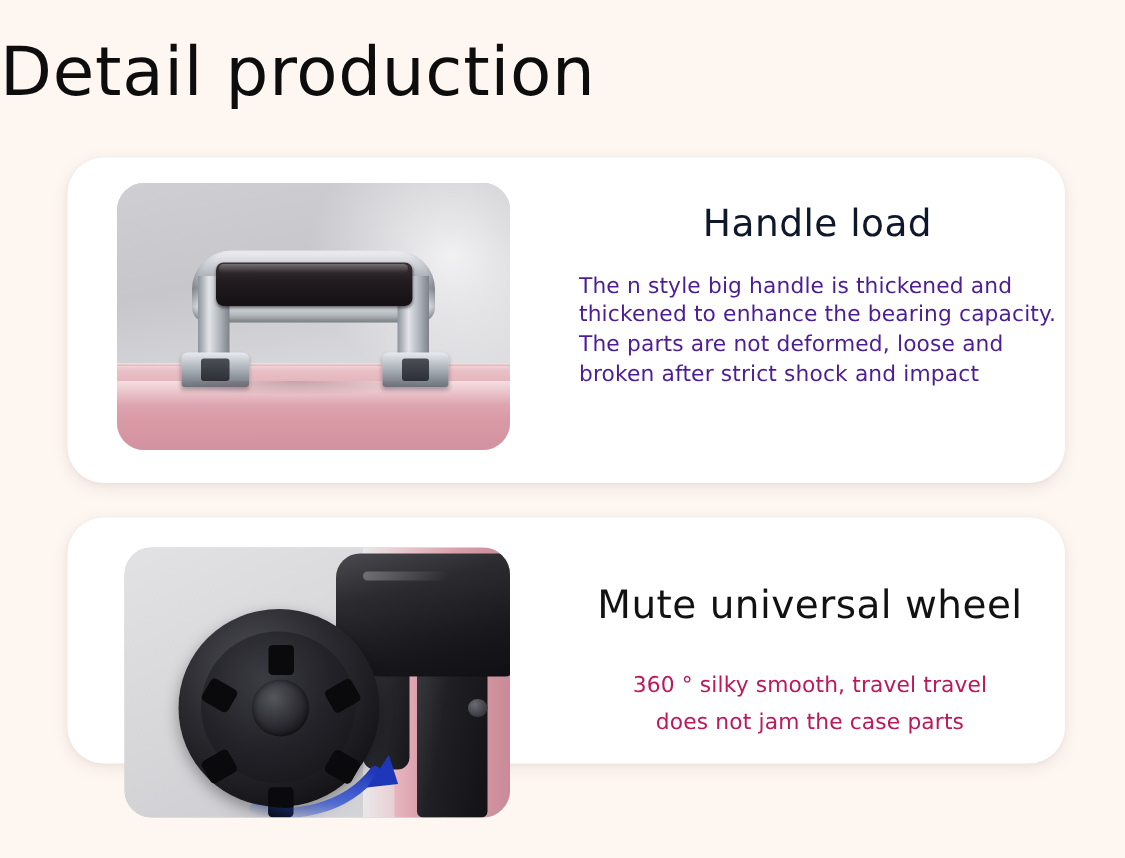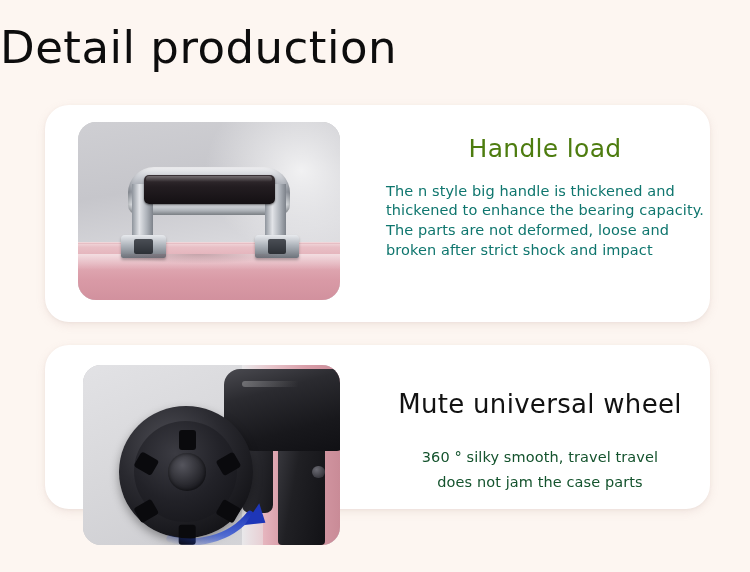--- a/index.html
+++ b/index.html
@@ -162,34 +162,34 @@
     position:absolute; left:37.5%; top:36%; width:6.5%; height:11%;
     background:#0a0a0d; border-radius:3px;
     transform-origin:50% 290%;
   }
   .arrow-svg { position:absolute; left:26%; top:70%; width:55%; height:30%; }
 
   
   .text-col-1 { position:absolute; left:341px; top:30px; width:318px; }
   .heading-1 {
     text-align:center; font-size:25px; font-weight:400;
-    color:#4d7c0f; line-height:1.14; letter-spacing:0.3px;
+    color:#0f172a; line-height:1.14; letter-spacing:0.3px;
   }
   .body-1 {
     margin-top:18px; text-align:left; font-size:14.5px; font-weight:400;
-    color:#0f766e; line-height:1.36; letter-spacing:0.1px;
+    color:#4c1d95; line-height:1.36; letter-spacing:0.1px;
   }
   .text-col-2 { position:absolute; left:330px; top:45px; width:330px; }
   .heading-2 {
     text-align:center; font-size:26px; font-weight:400;
     color:#121212; line-height:1.15; letter-spacing:0.3px;
   }
   .body-2 {
     margin-top:25px; text-align:center; font-size:14.5px; font-weight:400;
-    color:#14532d; line-height:1.75; letter-spacing:0.1px;
+    color:#be185d; line-height:1.75; letter-spacing:0.1px;
   }
 </style>
 </head>
 <body>
 
 <div class="page">
 
   <div class="page-title">Detail production</div>
 
   <div class="card card-1">

